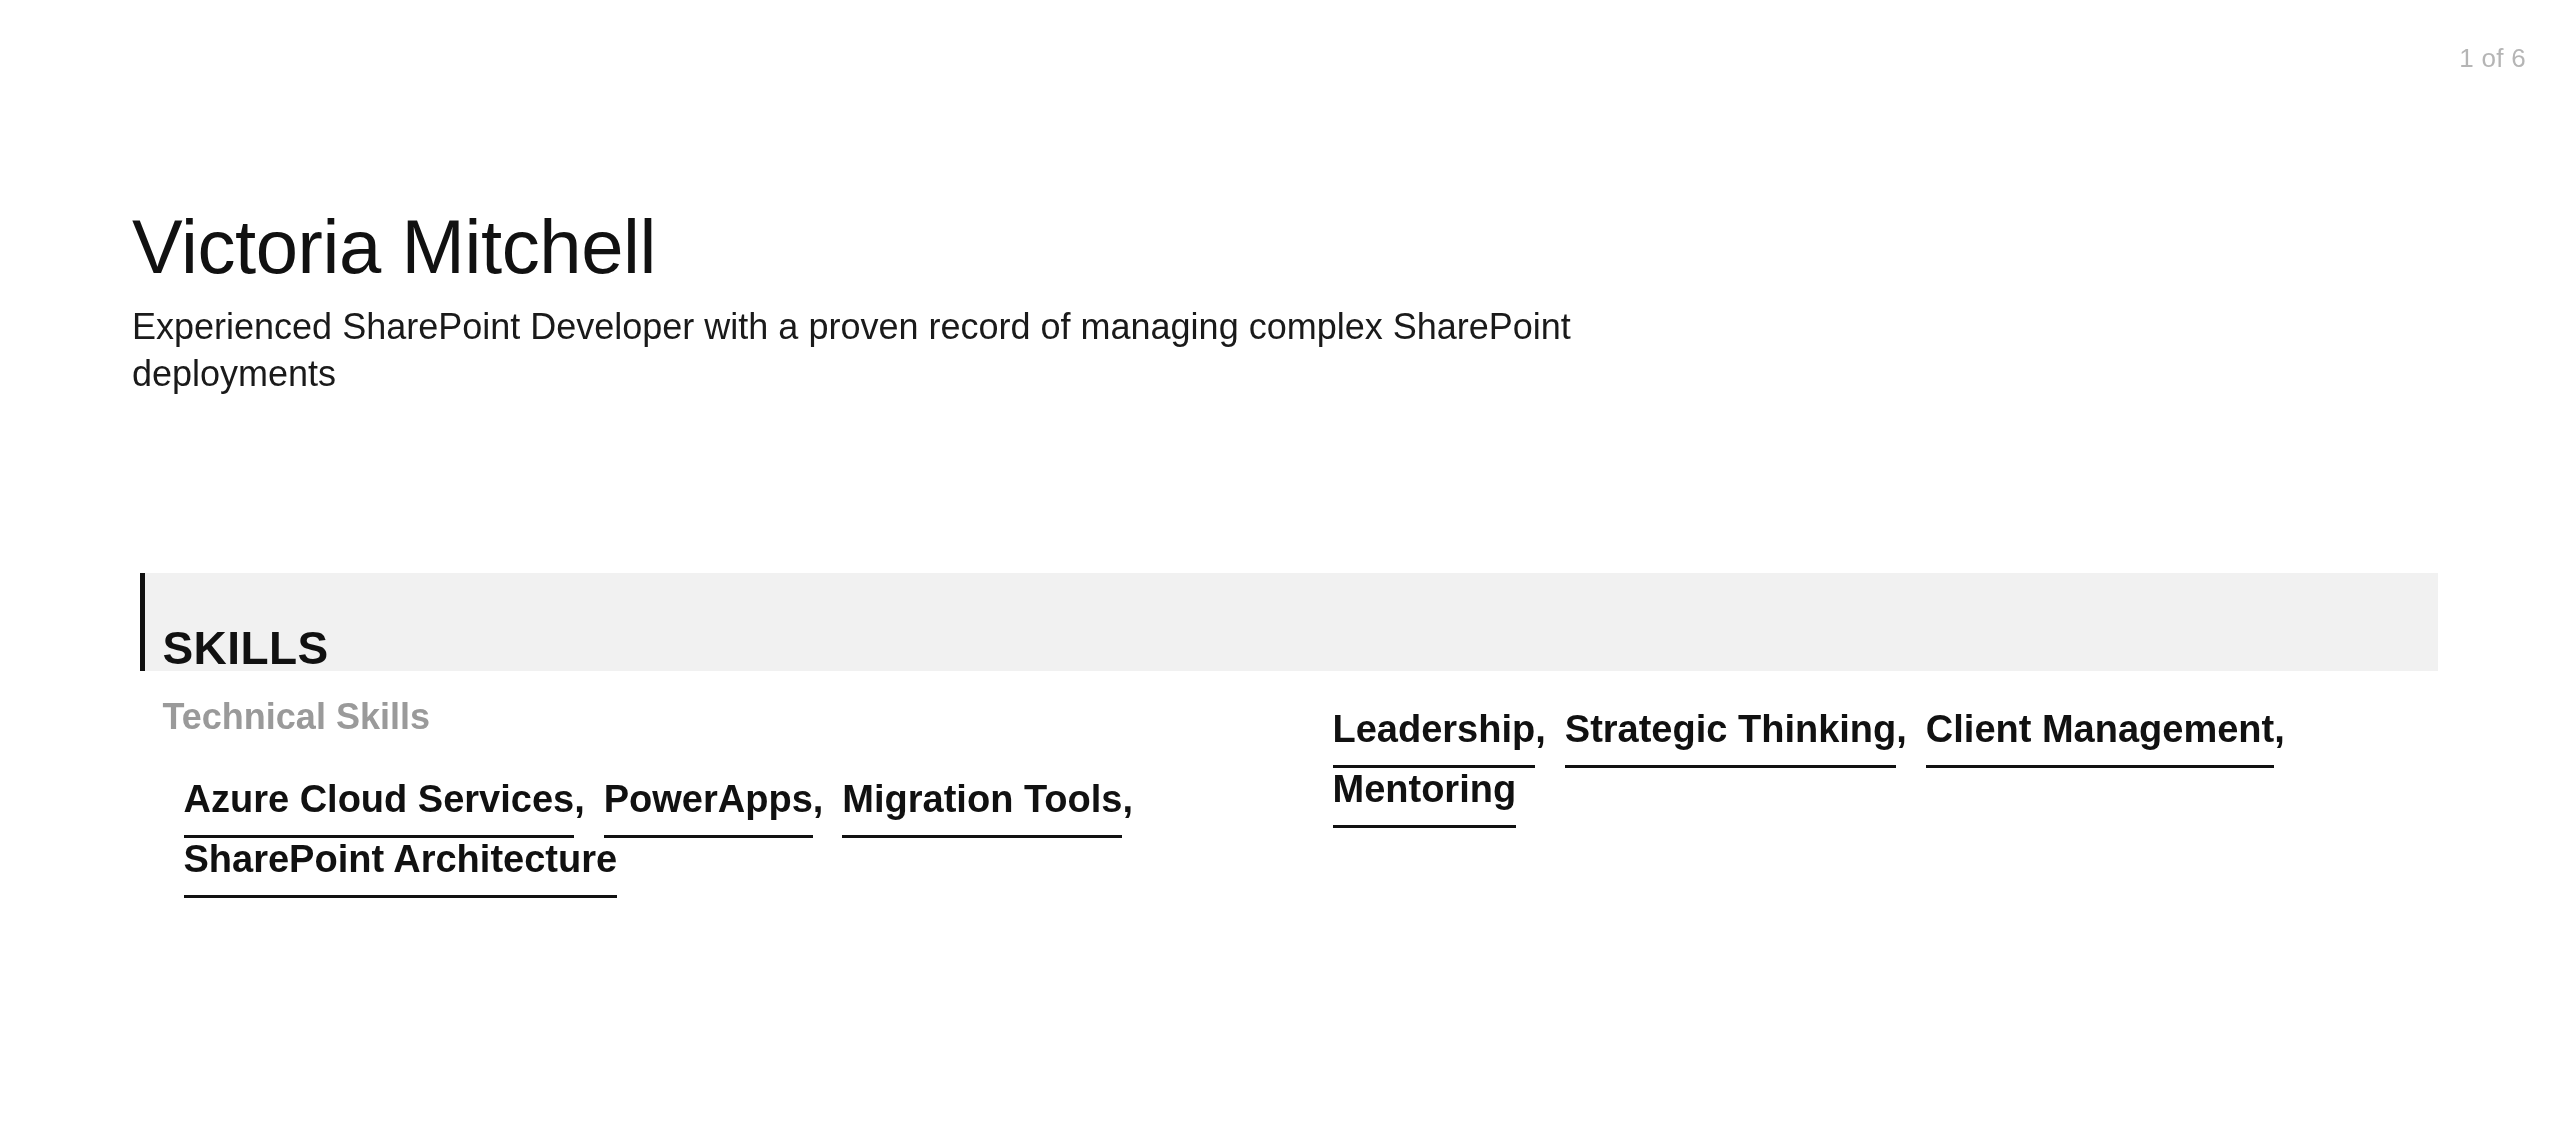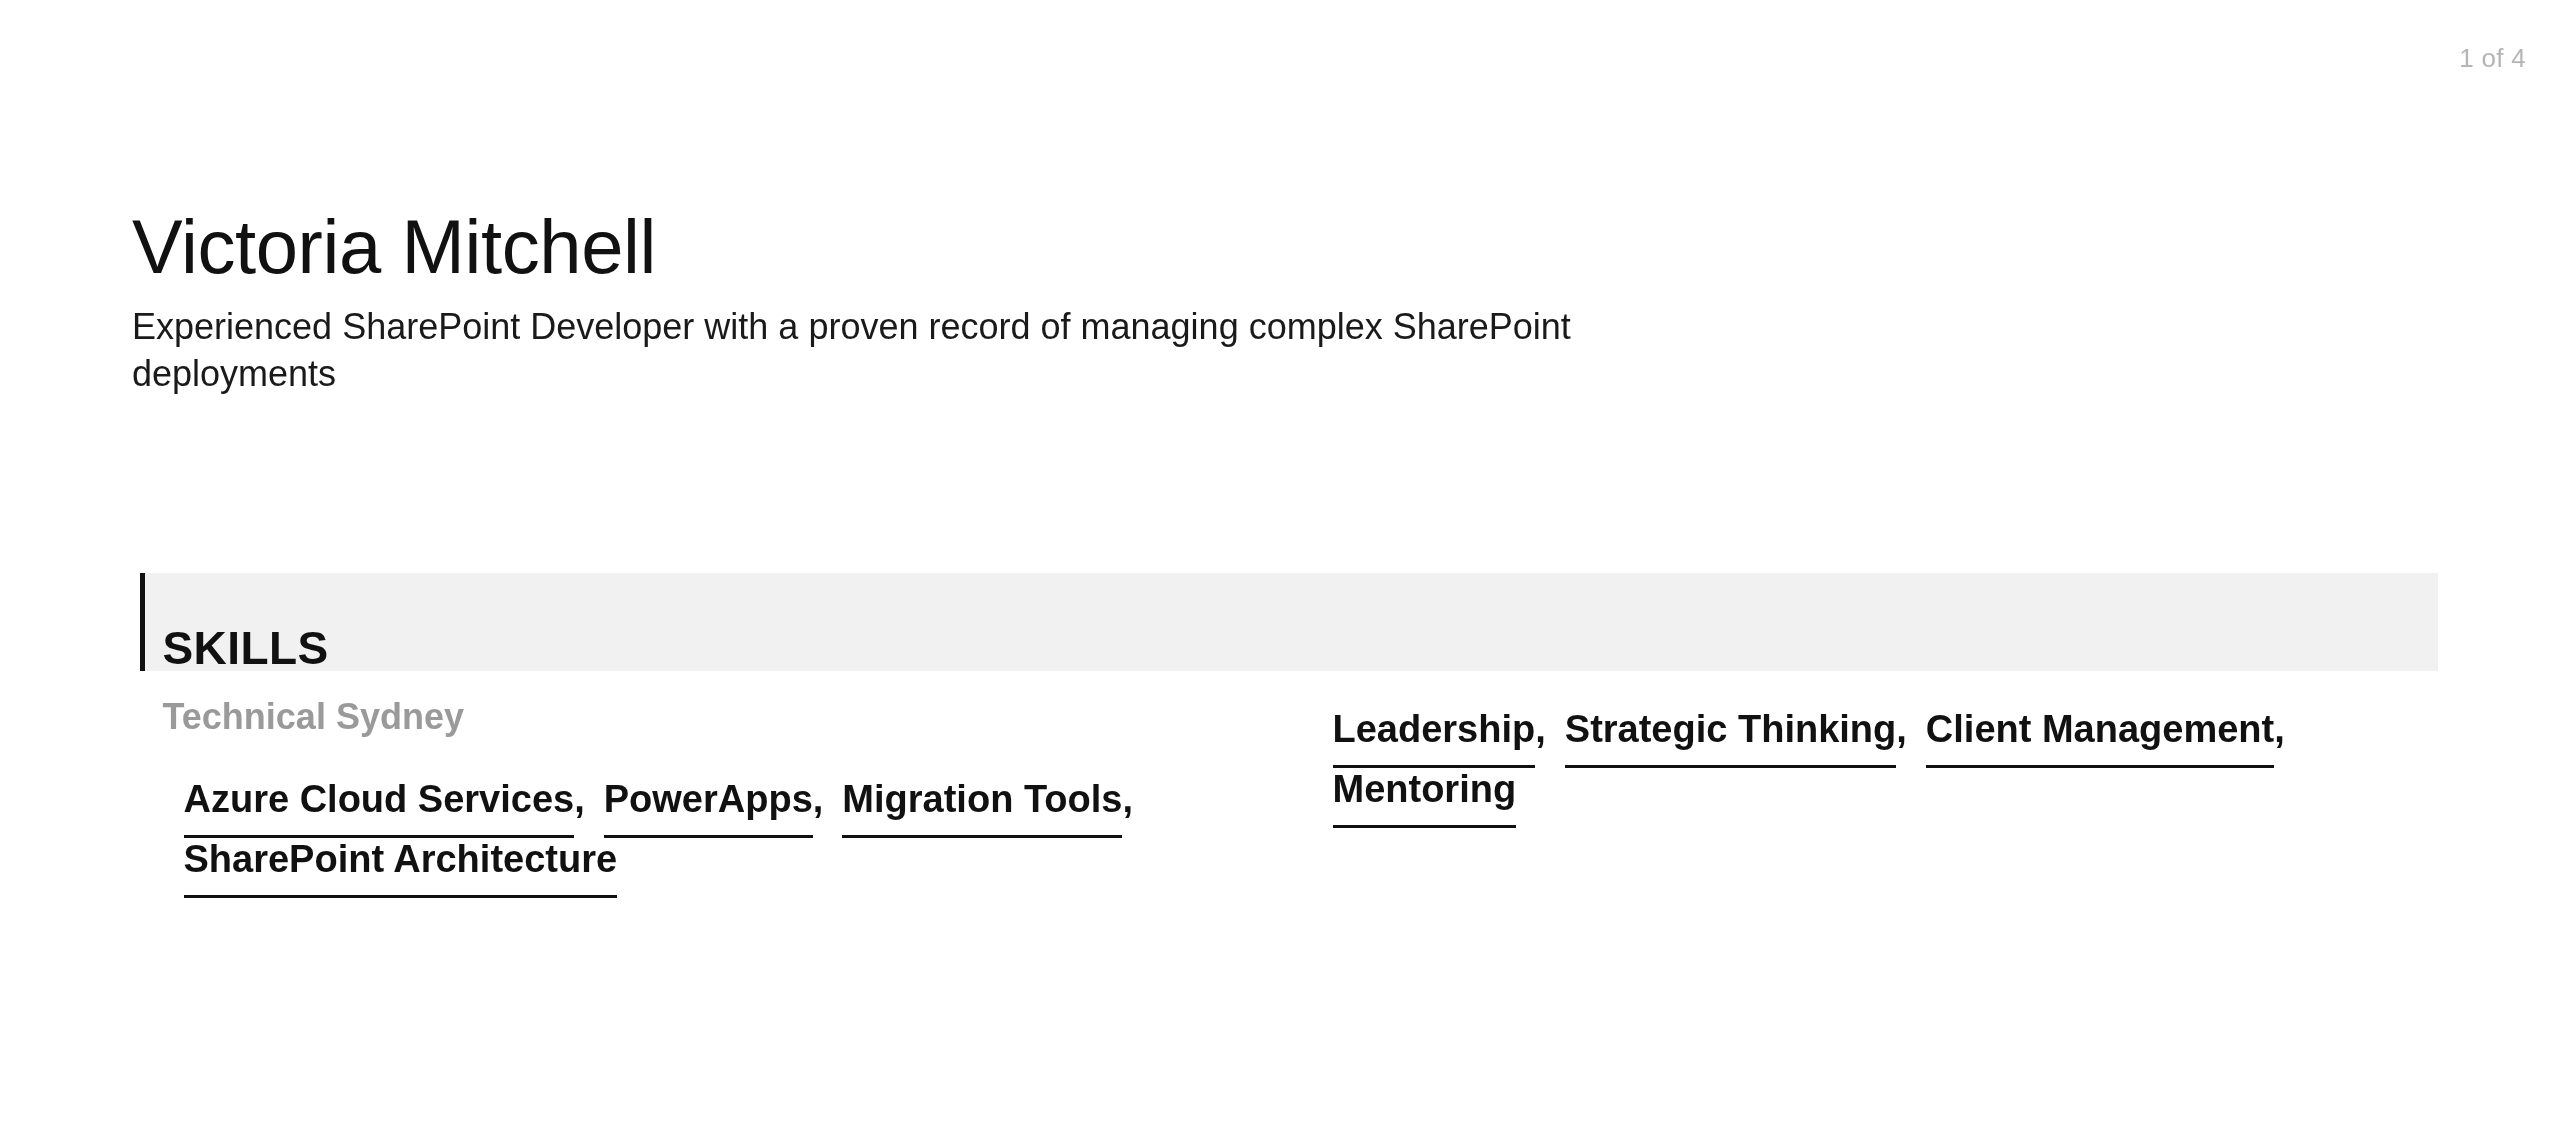--- a/index.html
+++ b/index.html
@@ -155,21 +155,21 @@
   }
   .skill-sep {
     font-weight: 700;
     color: #111111;
     margin-right: 19px;
   }
 </style>
 </head>
 <body>
 
-<div id="page-indicator">1 of 4</div>
+<div id="page-indicator">1 of 6</div>
 
 <div id="resume">
 
   <div id="header">
 
     <div id="identity-block">
       <div id="full-name">Victoria Mitchell</div>
       <div id="summary">Experienced SharePoint Developer with a proven record of managing complex SharePoint deployments</div>
     </div>
 
@@ -179,21 +179,21 @@
   <div id="skills-section">
 
     <div id="skills-bar">
       <div id="skills-bar-accent"></div>
       <div id="skills-title">SKILLS</div>
     </div>
 
     <div id="skills-columns">
 
       <div class="skills-col left">
-        <div class="skills-group-title">Technical Sydney</div>
+        <div class="skills-group-title">Technical Skills</div>
         <div class="skills-list"><span class="skill-item"><span class="skill-name">Azure Cloud Services</span><span class="skill-sep">,</span></span> <span class="skill-item"><span class="skill-name">PowerApps</span><span class="skill-sep">,</span></span> <span class="skill-item"><span class="skill-name">Migration Tools</span><span class="skill-sep">,</span></span> <span class="skill-item"><span class="skill-name">SharePoint Architecture</span></span> </div>
       </div>
 
       <div class="skills-col right">
         <div class="skills-list"><span class="skill-item"><span class="skill-name">Leadership</span><span class="skill-sep">,</span></span> <span class="skill-item"><span class="skill-name">Strategic Thinking</span><span class="skill-sep">,</span></span> <span class="skill-item"><span class="skill-name">Client Management</span><span class="skill-sep">,</span></span> <span class="skill-item"><span class="skill-name">Mentoring</span></span> </div>
       </div>
 
     </div>
 
   </div>

